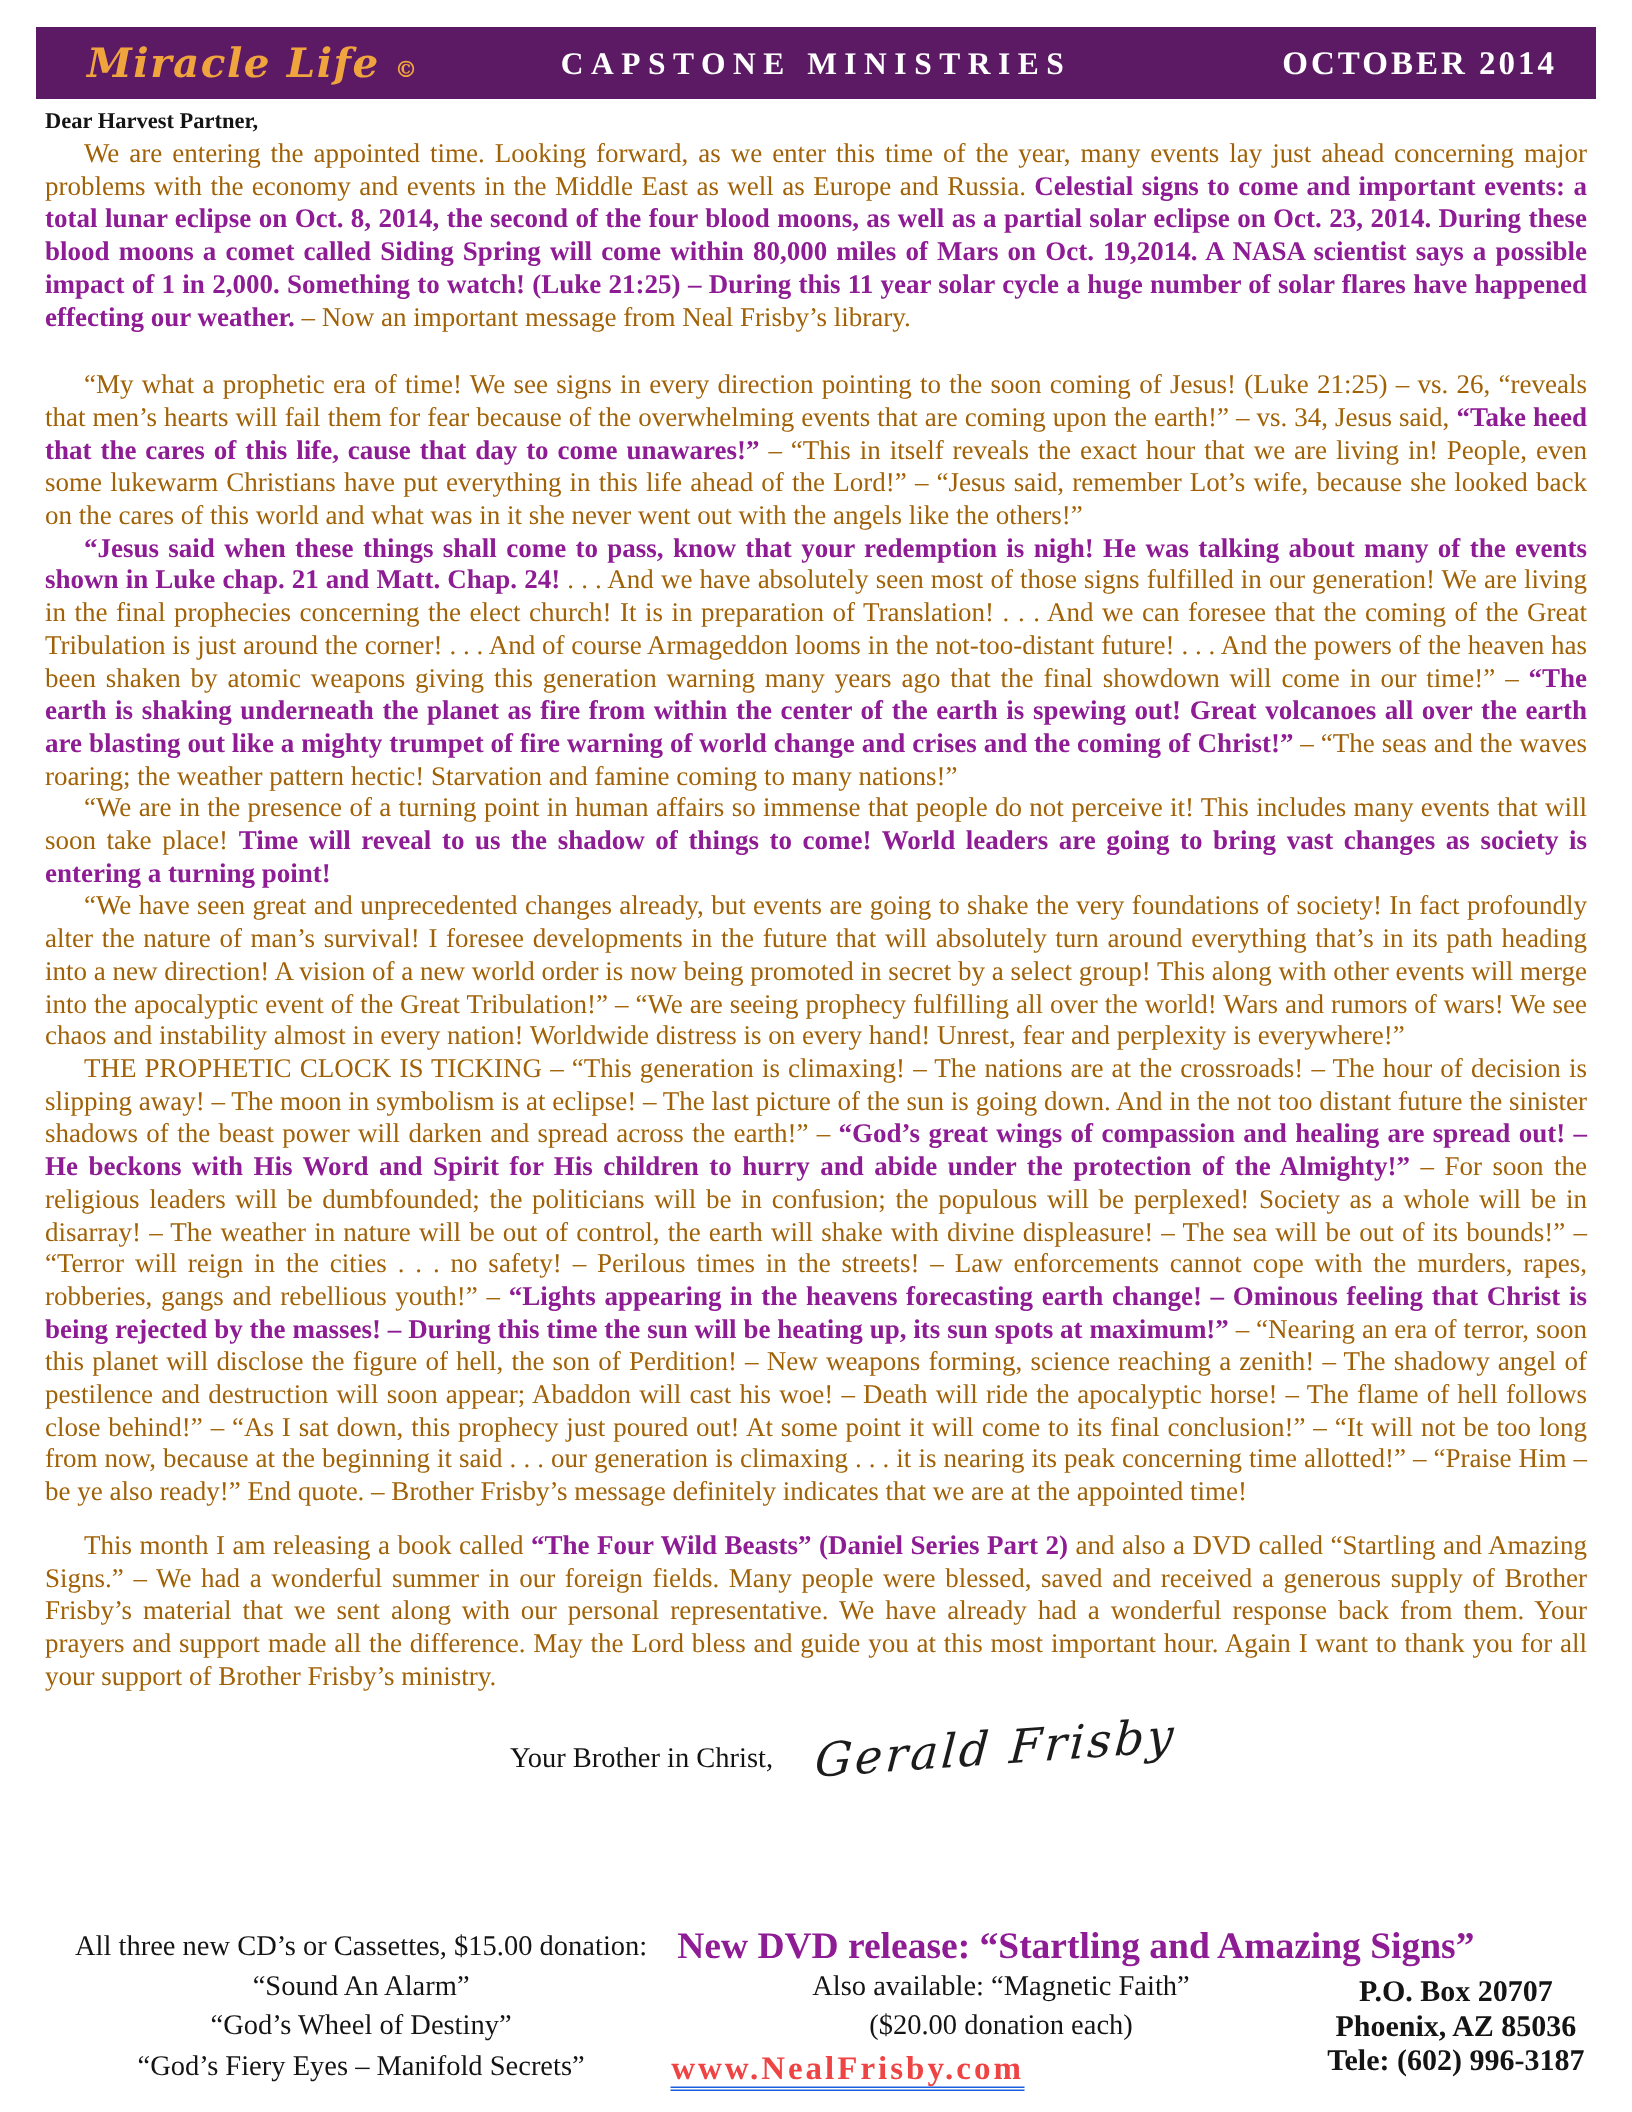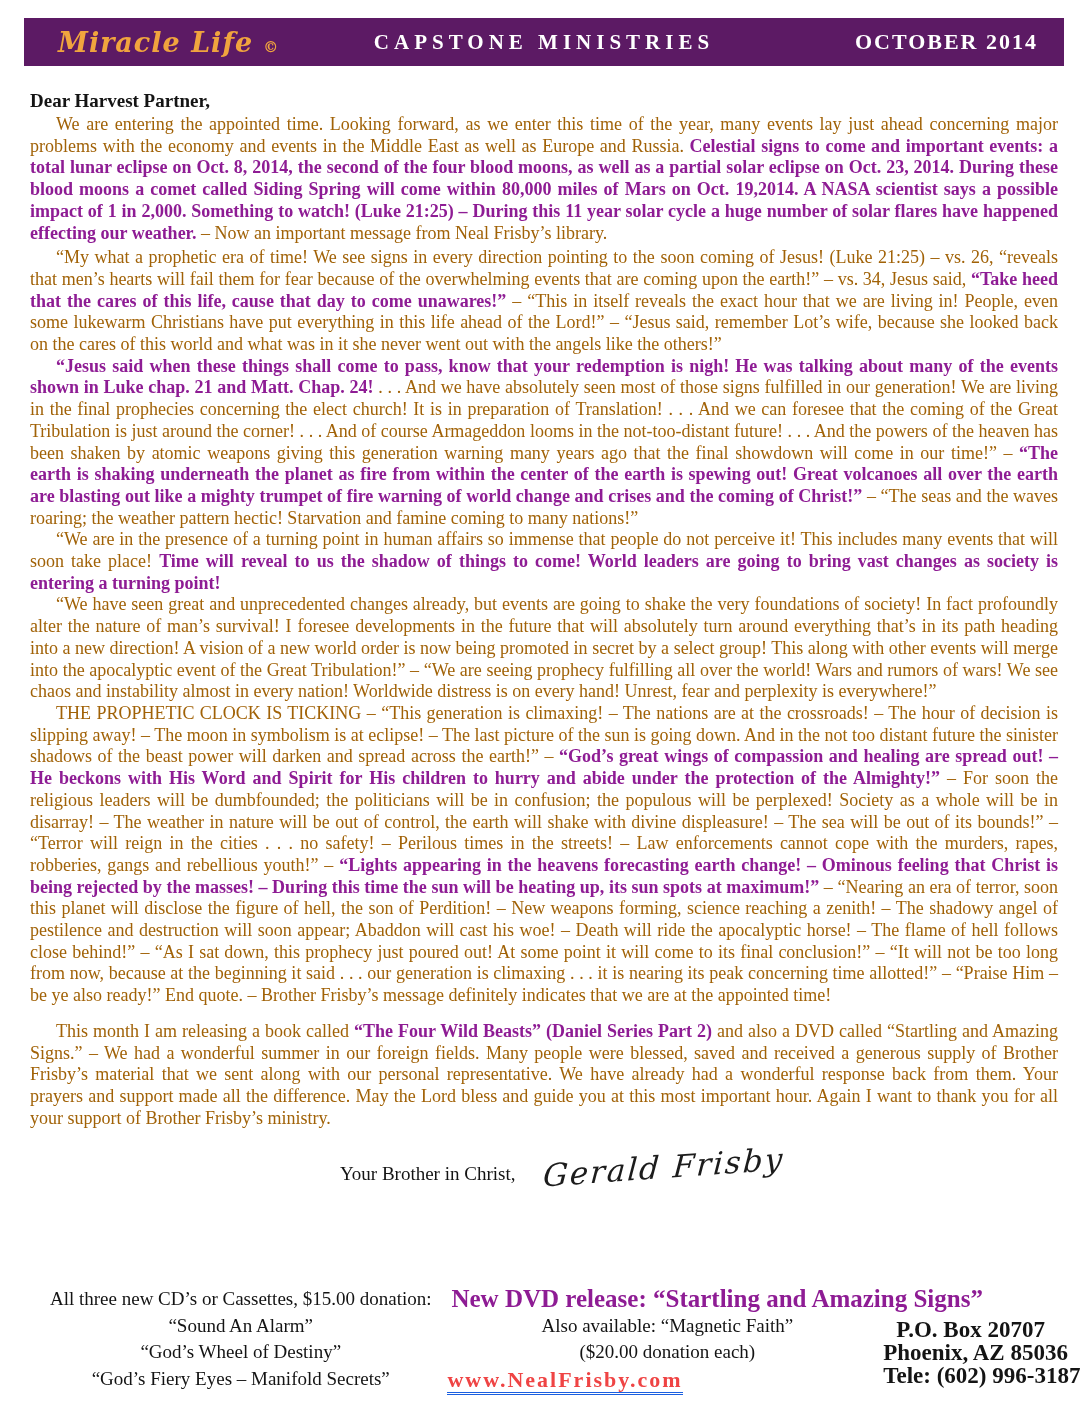--- a/index.html
+++ b/index.html
@@ -25,27 +25,27 @@
   }
   .logo-copy { color:#f0a43e; font-size:15px; margin-left:10px; font-style:normal; }
   .masthead-title {
     font-size:21px; font-weight:bold; letter-spacing:5px;
     position:absolute; left:50%; transform:translateX(-50%);
   }
   .masthead { position:relative; }
   .masthead-date { font-size:22px; font-weight:bold; letter-spacing:2px; }
 
   
-  .salutation { font-weight:bold; font-size:19px; margin-top:24px; }
+  .salutation { font-weight:bold; font-size:15px; margin-top:7px; }
   .letter-body { margin-top:2px; }
   .para {
     font-size:18px; line-height:21.7px; text-align:justify;
     text-indent:26px;
   }
-  .para.gap { margin-top:3px; }
+  .para.gap { margin-top:24px; }
   .para.gap-lg { margin-top:14px; }
   .seg { color:#a16207; }
   .seg.purple { color:#8e1c94; font-weight:bold; }
 
   
   .closing-row {
     margin-top:22px; margin-left:310px;
     display:flex; align-items:flex-end;
   }
   .closing-label { font-size:19px; }
@@ -55,21 +55,21 @@
     margin-left:28px; margin-top:-2px;
     transform:rotate(-4deg) skewX(-8deg); letter-spacing:2px;
   }
 
   
   .footer { margin-top:auto; margin-bottom:14px; display:flex; align-items:flex-start; }
   .f-left { width:41%; font-size:19px; line-height:26.5px;text-align:center; }
   .f-center { width:42%; text-align:center; font-size:19px; line-height:26.5px; white-space:nowrap; }
   .f-dvd { color:#8e1c94; font-weight:bold; font-size:25px; }
   .f-right {
-    width:17%; font-weight:bold; font-size:23px; line-height:23px;
+    width:17%; font-weight:bold; font-size:20px; line-height:23px;
     text-align:center; padding-top:32px; white-space:nowrap;
   }
   .website-row { margin-top:1px; text-align:left; margin-left:-4px; }
   .website-link {
     color:#ef4444; font-weight:bold; font-size:22px; letter-spacing:2px;
     text-decoration:none; border-bottom:3px double #1a5fe0;
     cursor:pointer;
   }
 </style>
 </head>

